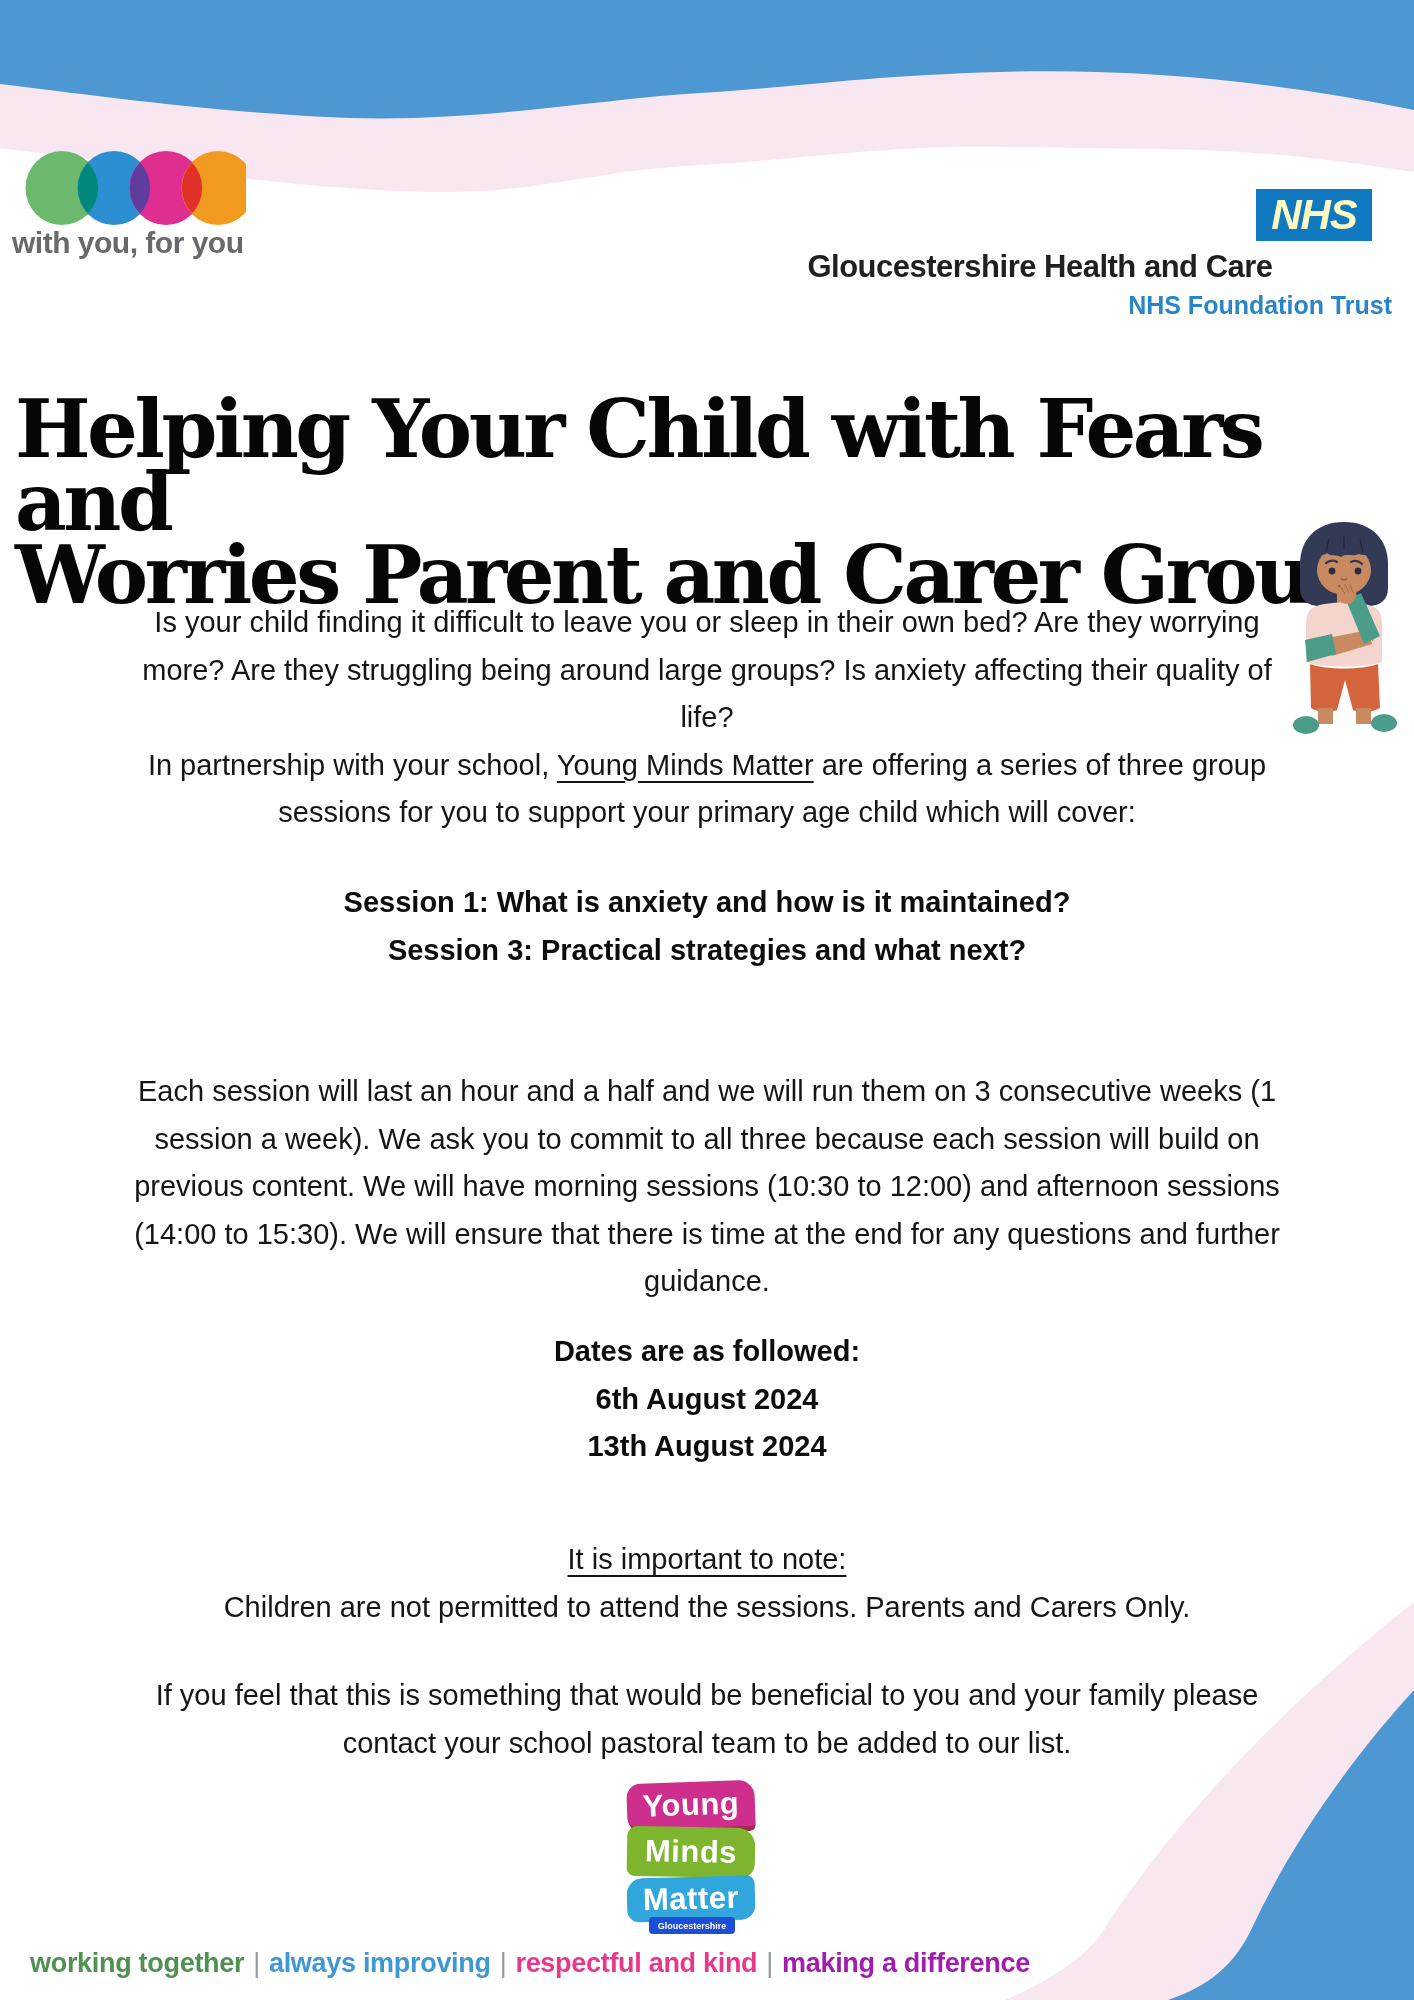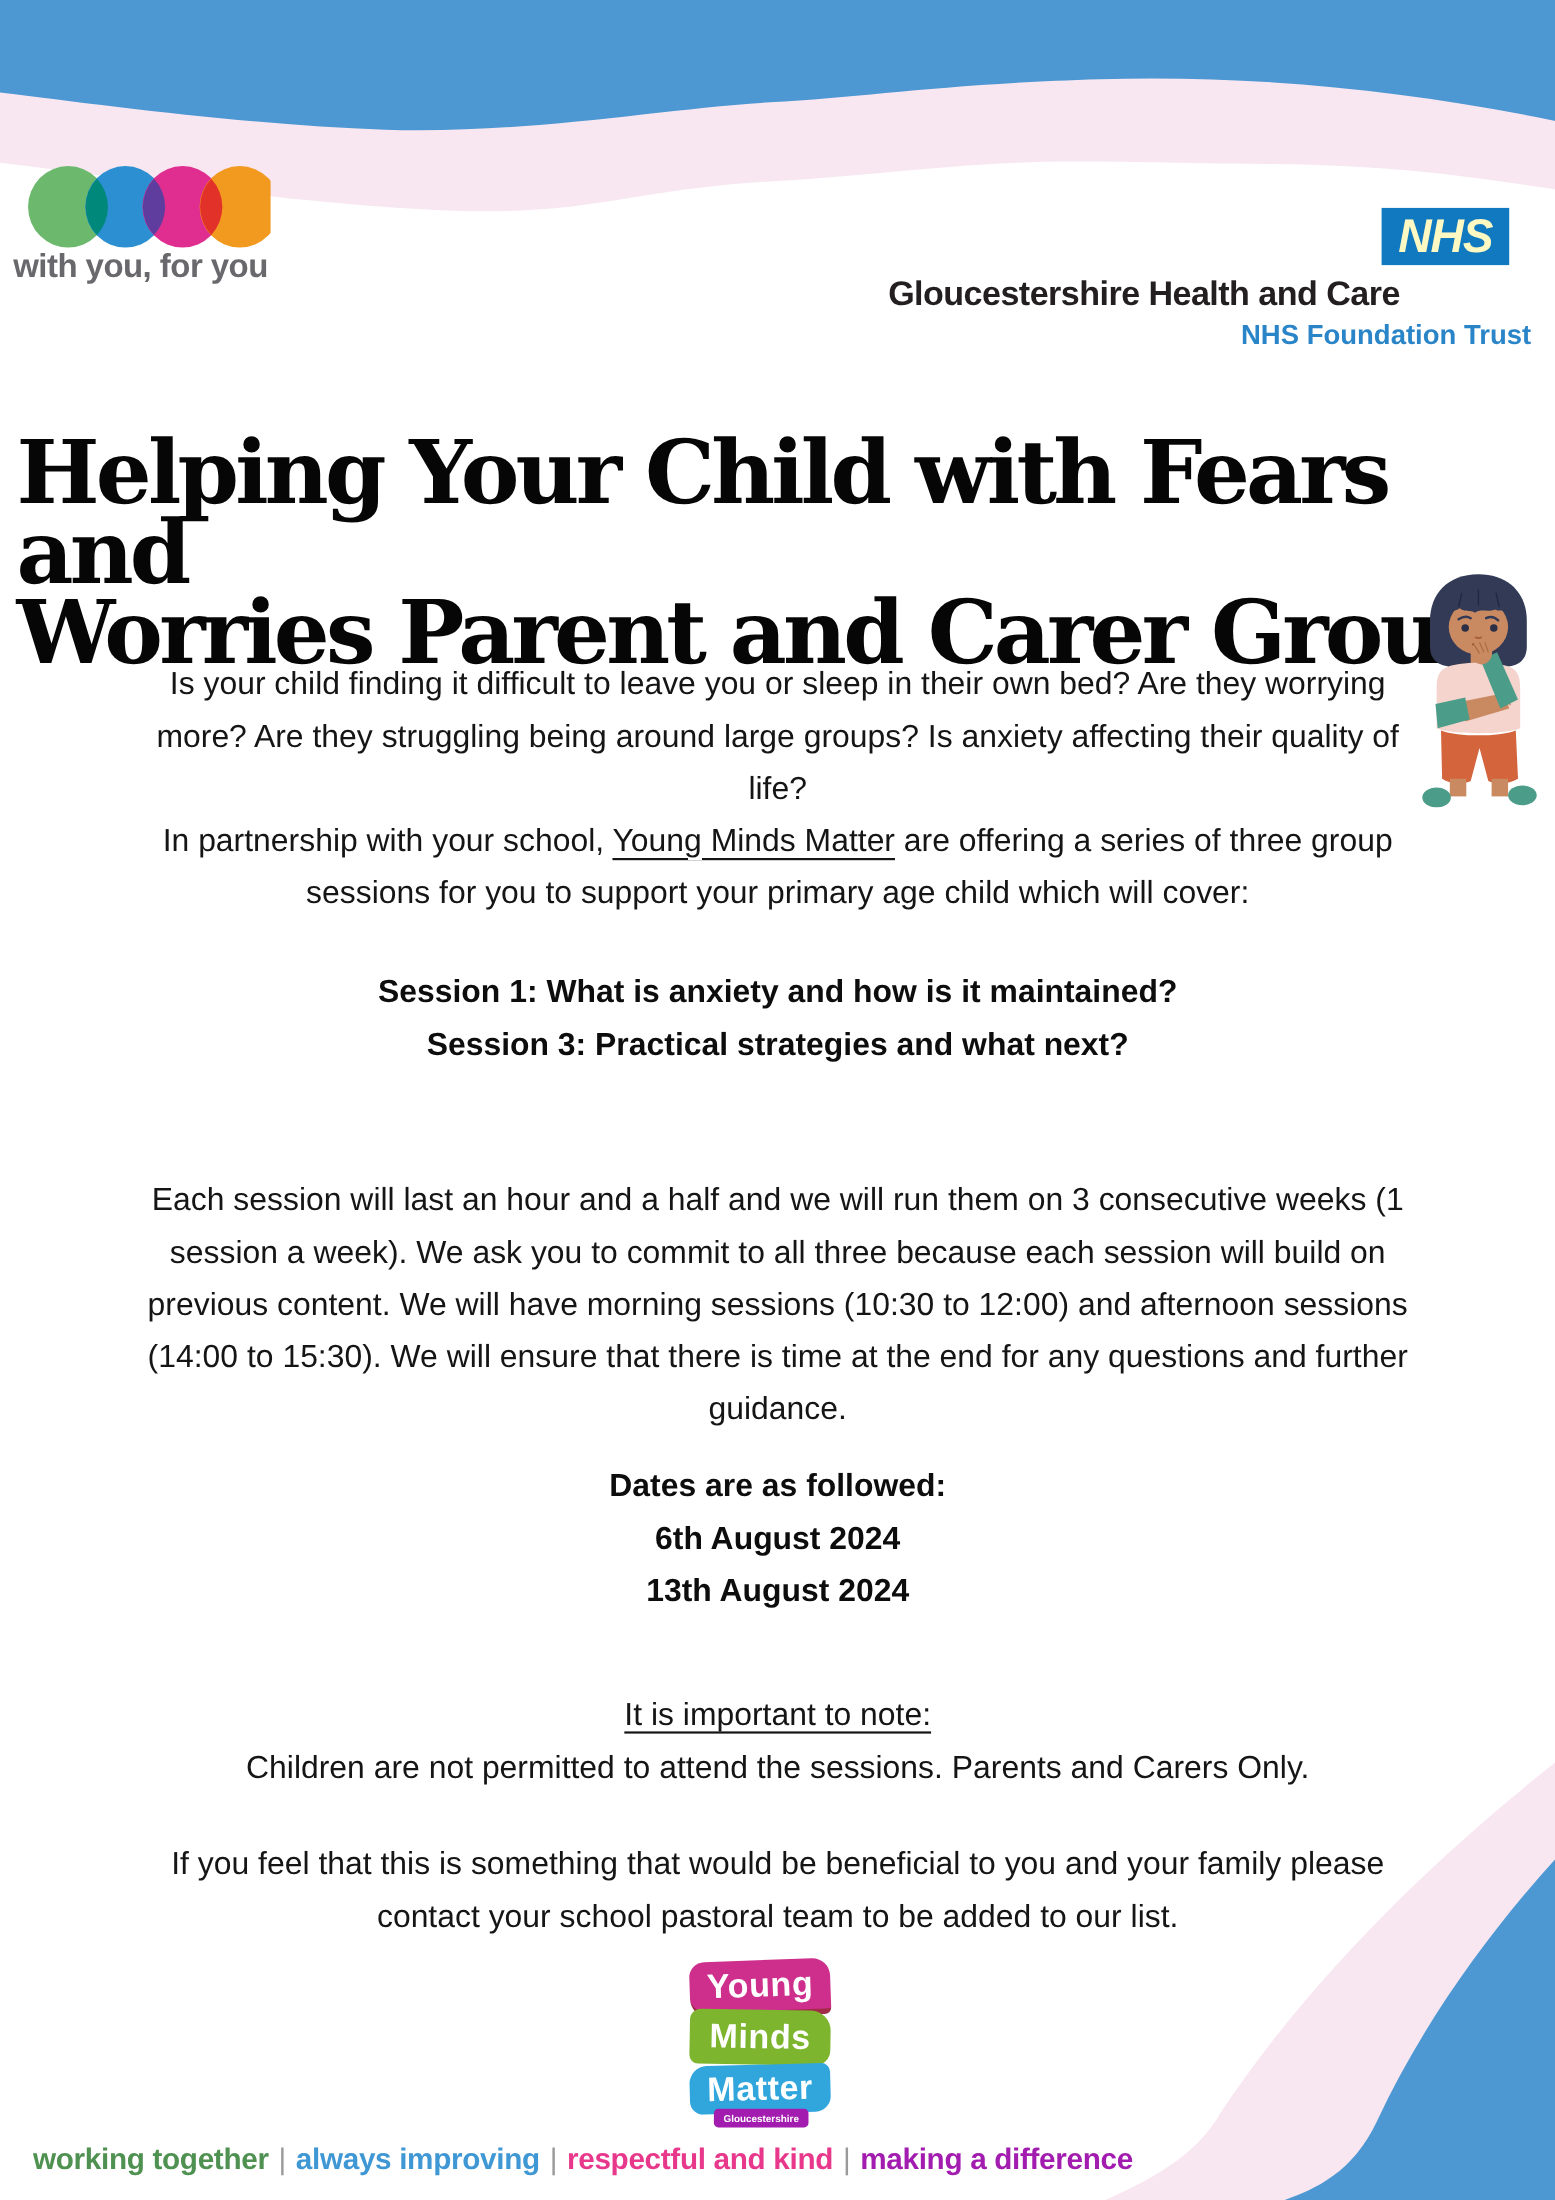--- a/index.html
+++ b/index.html
@@ -51,21 +51,21 @@
   #ymm{left:623px;top:1782px;width:140px;height:150px;}
   .ymm-block{position:absolute;left:4px;width:128px;display:flex;align-items:center;
       justify-content:center;color:#fff;font-weight:700;font-size:31px;
       letter-spacing:0.5px;}
   #ymm-young{top:0;height:46px;background:#ce2f8c;border-radius:14px 16px 6px 18px;
       transform:rotate(-2deg);border-bottom:5px solid #a12b48;}
   #ymm-minds{top:45px;height:50px;background:#7eb52e;border-radius:10px 18px 14px 8px;
       transform:rotate(1deg);}
   #ymm-matter{top:95px;height:44px;background:#30a6dd;border-radius:16px 8px 14px 12px;
       transform:rotate(-1.5deg);}
-  #ymm-banner{top:135px;left:26px;width:86px;height:17px;background:#a21caf;
+  #ymm-banner{top:135px;left:26px;width:86px;height:17px;background:#1d4ed8;
       border-radius:4px;font-size:9px;letter-spacing:0;}
 
   
   #footer-strap{left:30px;top:1948px;width:1100px;font-weight:700;font-size:27px;
       letter-spacing:-0.3px;white-space:nowrap;}
   #footer-strap .sep{color:#9a9a9a;margin:0 9px;font-weight:400;}
   .c-green{color:#4f9151;}
   .c-blue{color:#3f97d4;}
   .c-pink{color:#e8388c;}
   .c-orange{color:#a21caf;}

